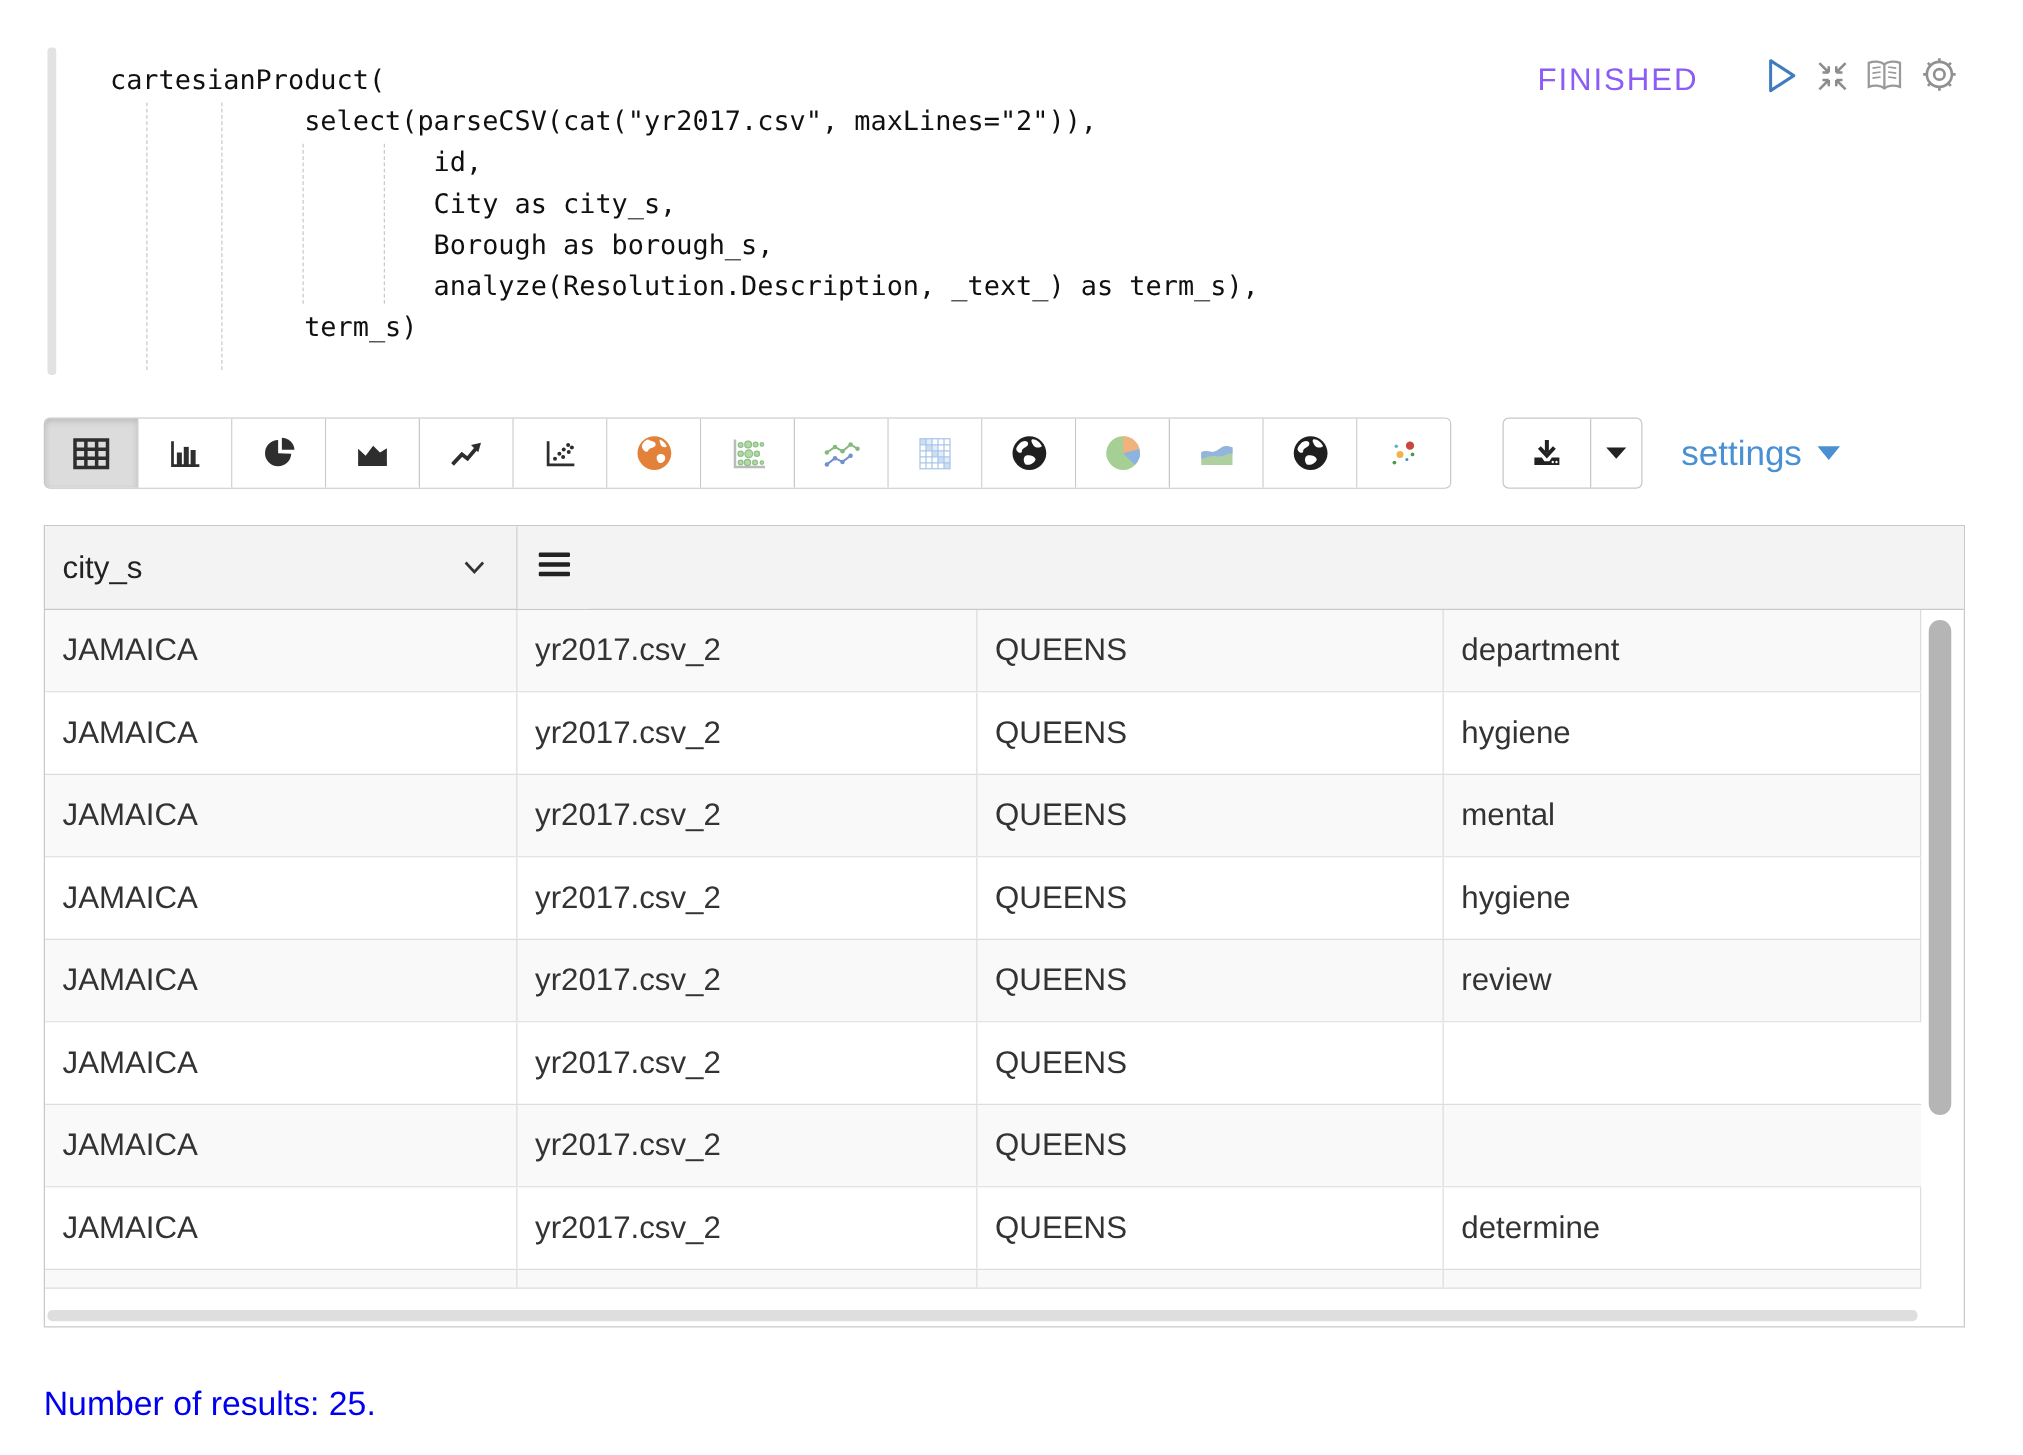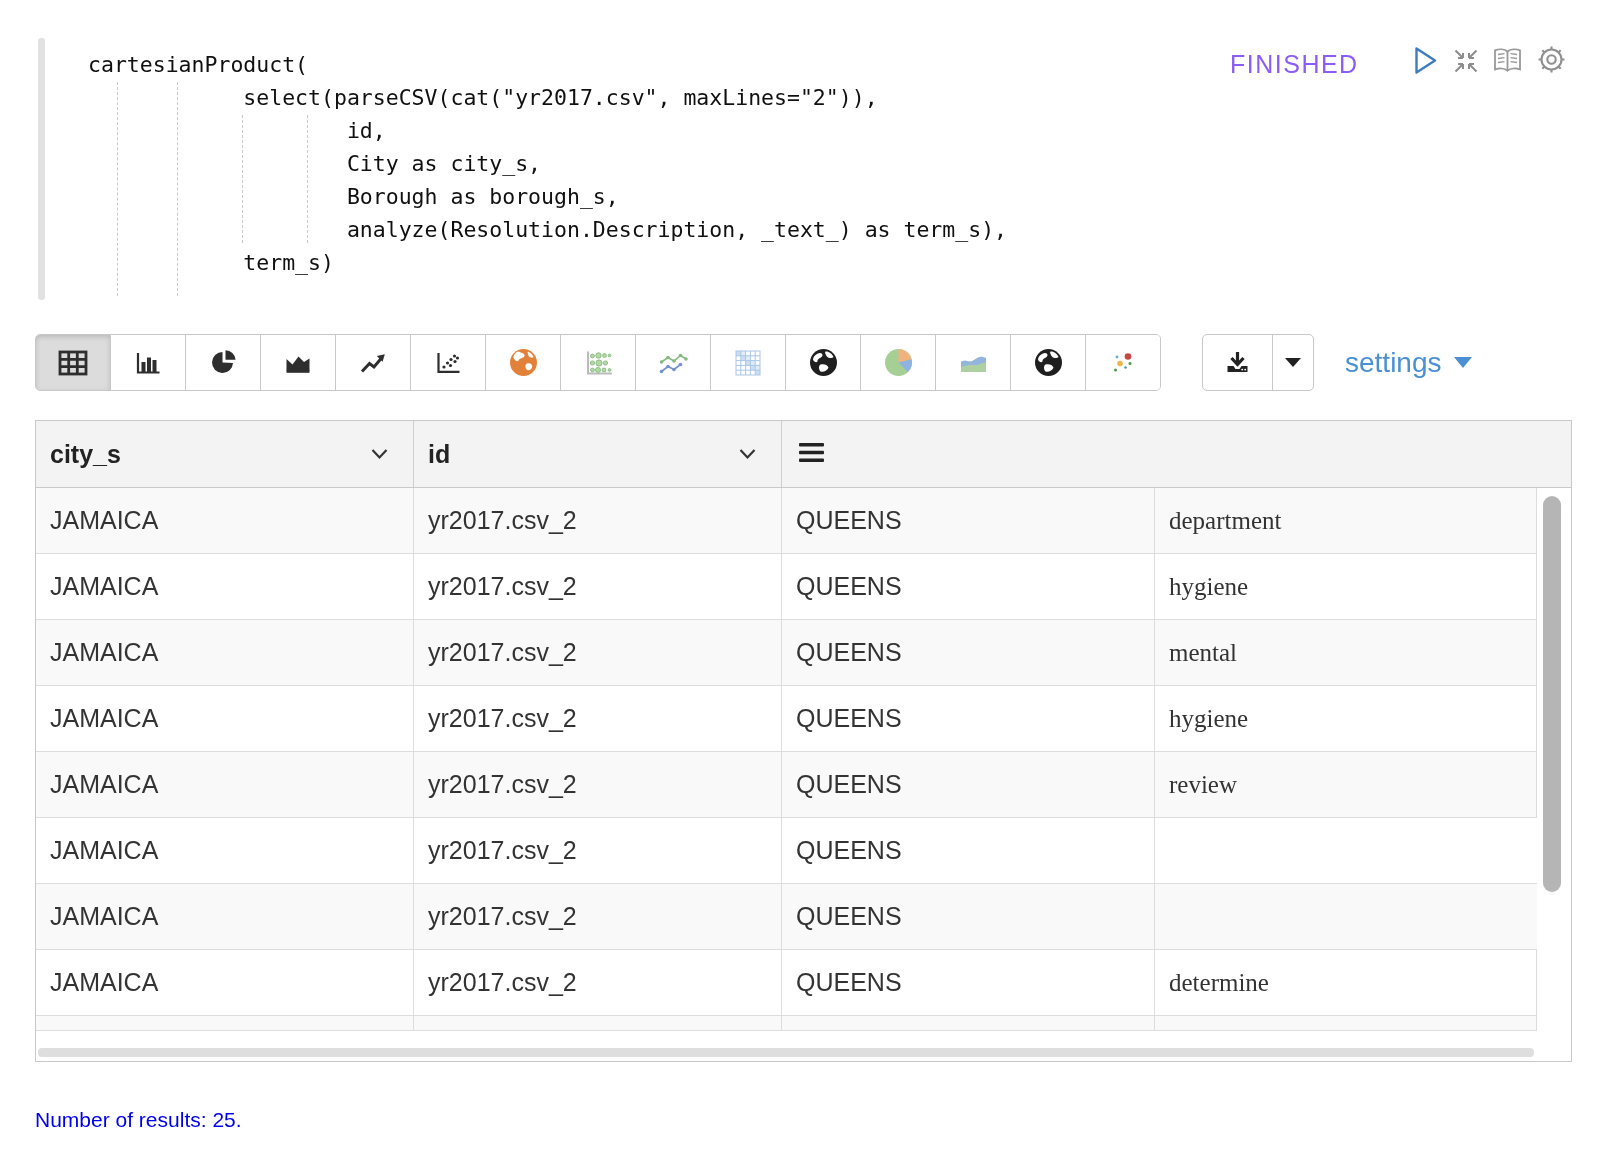--- a/index.html
+++ b/index.html
@@ -45,40 +45,40 @@
   .settings{position:absolute;left:1345px;top:334px;height:57px;display:flex;align-items:center;
             font-size:28px;color:#4a90d2;cursor:pointer;}
   .settings .caret-blue{margin-left:12px;width:0;height:0;border-left:9px solid transparent;
             border-right:9px solid transparent;border-top:11px solid #4a90d2;}
 
   
   .data-table{position:absolute;left:35px;top:420px;width:1537px;height:642px;background:#fff;
               border:1px solid #c9c9c9;box-sizing:border-box;}
   .thead{display:flex;height:66px;background:#f3f3f3;border-bottom:1px solid #c9c9c9;}
   .th{position:relative;box-sizing:border-box;border-right:1px solid #cfcfcf;display:flex;
-      align-items:center;padding-left:14px;font-weight:bold;font-size:25px;color:#222;cursor:pointer;}
+      align-items:center;padding-left:14px;font-weight:normal;font-size:25px;color:#222;cursor:pointer;}
   .th .chev{position:absolute;right:24px;top:50%;margin-top:-6px;line-height:0;}
   .th-w0{width:378px;} .th-w1{width:368px;} .th-w2{width:373px;} .th-w3{width:358px;}
   .th-menu{width:58px;box-sizing:border-box;display:flex;align-items:center;justify-content:center;
            background:#f3f3f3;cursor:pointer;}
   .tbody{position:relative;}
   .tr{display:flex;width:1501px;height:66px;border-bottom:1px solid #ddd;box-sizing:border-box;background:#fff;}
   .tr.odd{background:#f9f9f9;}
   .td{box-sizing:border-box;border-right:1px solid #ddd;display:flex;align-items:center;
       padding-left:14px;font-size:25px;color:#333;overflow:hidden;}
-  .td-w0{width:378px;} .td-w1{width:368px;} .td-w2{width:373px;} .td-w3{width:382px;font-family:Liberation Serif, serif;}
+  .td-w0{width:378px;} .td-w1{width:368px;} .td-w2{width:373px;} .td-w3{width:382px;}
   .partial-row{display:flex;width:1501px;height:15px;border-bottom:1px solid #ddd;
                box-sizing:border-box;background:#f9f9f9;}
   .partial-row .td{height:100%;}
   .v-scroll-thumb{position:absolute;left:1507px;top:75px;width:18px;height:396px;
                   background:#b5b5b5;border-radius:9px;}
   .h-scroll-thumb{position:absolute;left:2px;bottom:4px;width:1496px;height:9px;
                   background:#dedede;border-radius:4px;}
 
-  .results{position:absolute;left:35px;top:1108px;font-size:21px;color:#0000ee;}
+  .results{position:absolute;left:35px;top:1108px;font-size:27px;color:#0000ee;}
 </style>
 </head>
 <body>
 
 <div class="page">
 
   <div class="code-block">
     <div class="gutter-bar"></div>
     <div class="indent-guide ig1"></div>
     <div class="indent-guide ig2"></div>
@@ -297,26 +297,20 @@
   </div>
 
   <div class="data-table">
     <div class="thead">
         <div class="th th-w0">
           <span>city_s</span>
           <span class="chev"><svg width="19" height="12" viewBox="0 0 19 12" fill="none" stroke="#333" stroke-width="2.2">
               <path d="M2.5 2 L9.5 9.5 L16.5 2"></path>
             </svg></span>
         </div>
-        <div class="th th-w1">
-          <span>id</span>
-          <span class="chev"><svg width="19" height="12" viewBox="0 0 19 12" fill="none" stroke="#333" stroke-width="2.2">
-              <path d="M2.5 2 L9.5 9.5 L16.5 2"></path>
-            </svg></span>
-        </div>
         <div class="th-menu">
           <span><svg width="27" height="21" viewBox="0 0 27 21" fill="#222">
               <rect x="1" y="1" width="25" height="3.6" rx="1"></rect>
               <rect x="1" y="8.7" width="25" height="3.6" rx="1"></rect>
               <rect x="1" y="16.4" width="25" height="3.6" rx="1"></rect>
             </svg></span>
         </div>
       </div>
     <div class="tbody">
         <div class="tr odd">

